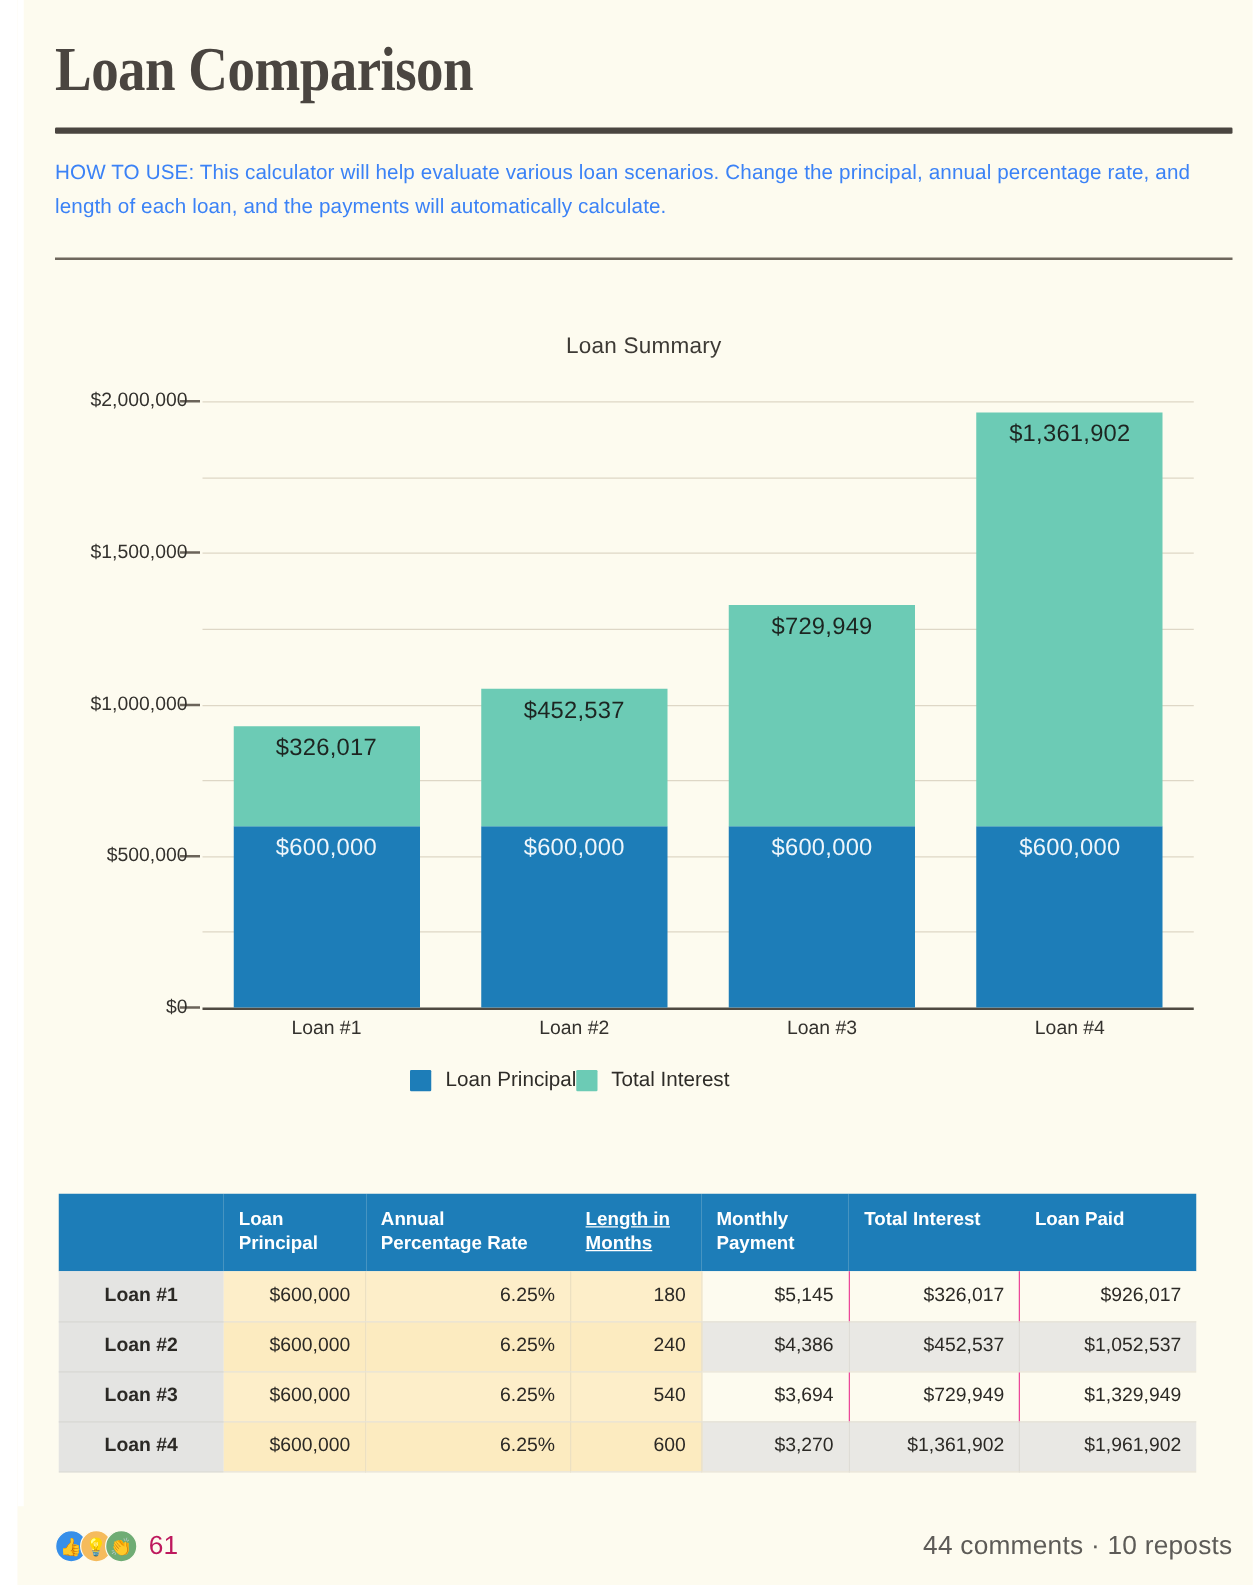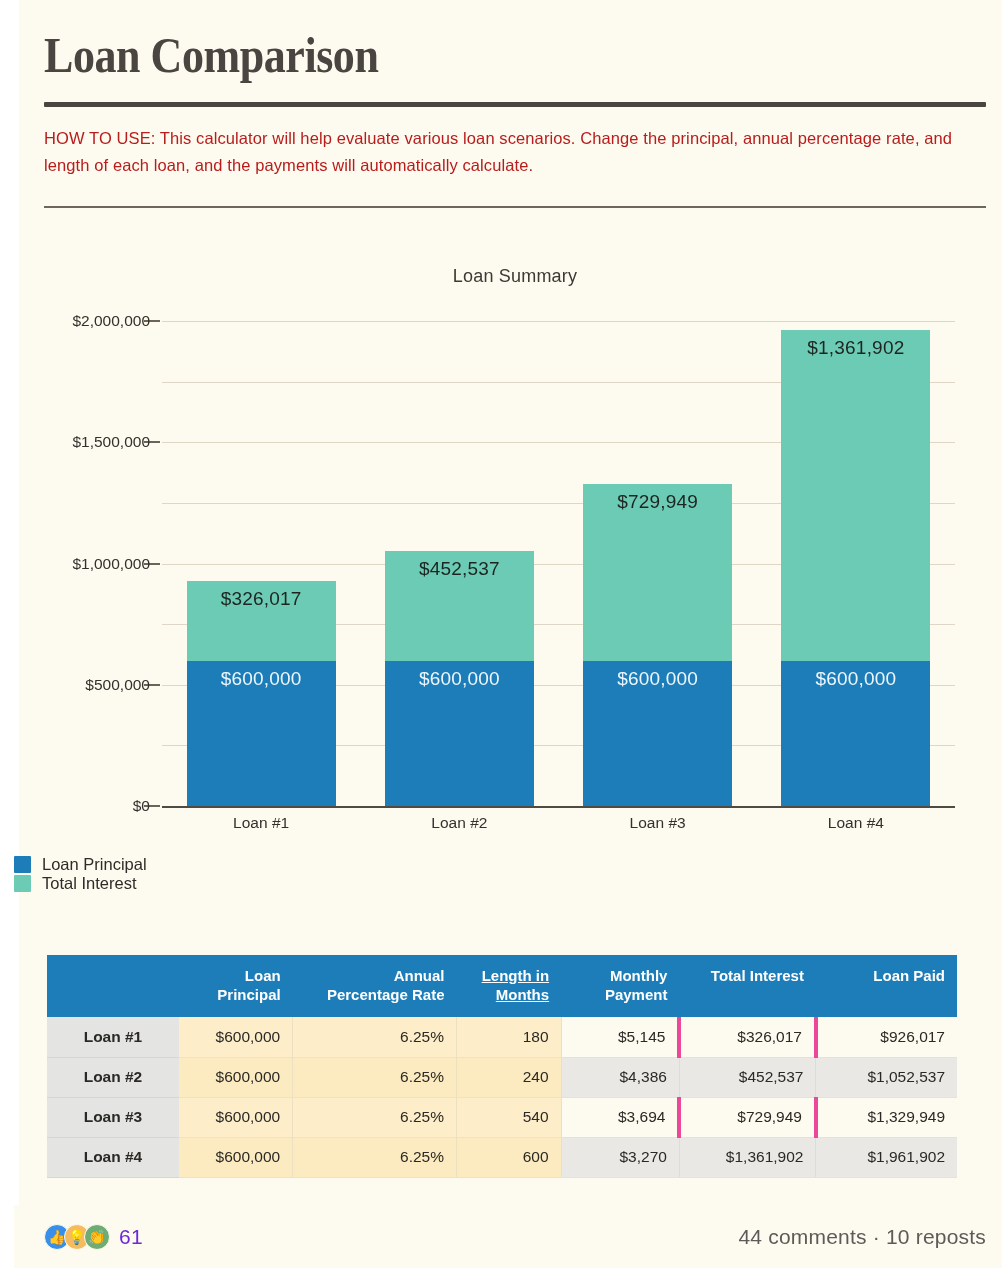--- a/index.html
+++ b/index.html
@@ -51,21 +51,21 @@
   .rule-thick {
     margin-top: 20px;
     height: 5px;
     background: #4a4540;
     border-radius: 1px;
   }
   #howto {
     margin-top: 18px;
     font-size: 16.5px;
     line-height: 1.62;
-    color: #b91c1c;
+    color: #3b82f6;
     max-width: 915px;
     letter-spacing: 0.1px;
   }
   .rule-thin {
     margin-top: 28px;
     height: 2px;
     background: #6e675d;
   }
 
   
@@ -143,21 +143,20 @@
     color: #33312d;
   }
 
   
   #legend {
     position: absolute;
     left: 0; top: 855px;
     width: 884px;
     display: flex;
     justify-content: center;
-    flex-direction: column;
   }
   .legend-item {
     display: flex;
     align-items: center;
     gap: 11px;
     font-size: 16.5px;
     color: #2e2c28;
   }
   .swatch { width: 17px; height: 17px; border-radius: 1px; }
 
@@ -178,38 +177,38 @@
     color: #ffffff;
     font-weight: bold;
     font-size: 15px;
     text-align: right;
     padding: 11px 12px 13px 12px;
     vertical-align: top;
     line-height: 1.28;
   }
   thead th.corner { background: #1d7db8; }
   thead th div.hdr { text-align: left; }
-  thead th.num div.hdr { text-align: right; }
+  thead th.num div.hdr { text-align: left; }
 
   tbody td {
     padding: 10px 12px;
     text-align: right;
     border-bottom: 1px solid #e6e2d6;
     height: 40px;
   }
   tbody td.rowname {
     background: #e4e4e2;
     text-align: center;
     font-weight: bold;
     color: #2b2925;
     border-bottom: 1px solid #d6d6d2;
   }
   tbody td.input  { background: #fdeec9; border-right: 1px solid #ece0c1; }
   tbody tr.alt td.input { background: #fcebc0; }
-  tbody td.calc   { background: #fdfbef; border-right: 4px solid #ec4899; }
+  tbody td.calc   { background: #fdfbef; border-right: 1px solid #ec4899; }
   tbody tr.alt td.calc  { background: #e9e8e4; border-right: 1px solid #dedcd6; }
   tbody td.calc.last, tbody tr.alt td.calc.last { border-right: none; }
 
   
   #footer {
     position: absolute;
     left: 0; top: 1205px;
     width: 1002px;
     height: 63px;
     background: #fdfbef;
@@ -226,21 +225,21 @@
     border: 1.5px solid #fdfbef;
     display: flex; align-items: center; justify-content: center;
     font-size: 14px;
     line-height: 1;
     margin-left: -6px;
   }
   .react-icon:first-child { margin-left: 0; }
   .react-like  { background: #378fe9; }
   .react-idea  { background: #f5bb5c; }
   .react-clap  { background: #6fac74; }
-  #react-count { font-size: 21px; color: #6d28d9; letter-spacing: 0.2px; }
+  #react-count { font-size: 21px; color: #be185d; letter-spacing: 0.2px; }
   #engagement  { font-size: 21px; color: #5d5b57; letter-spacing: 0.2px; }
 </style>
 </head>
 <body>
 
 <div id="page">
 
   <div class="edge left"></div>
   <div class="edge right"></div>
 

